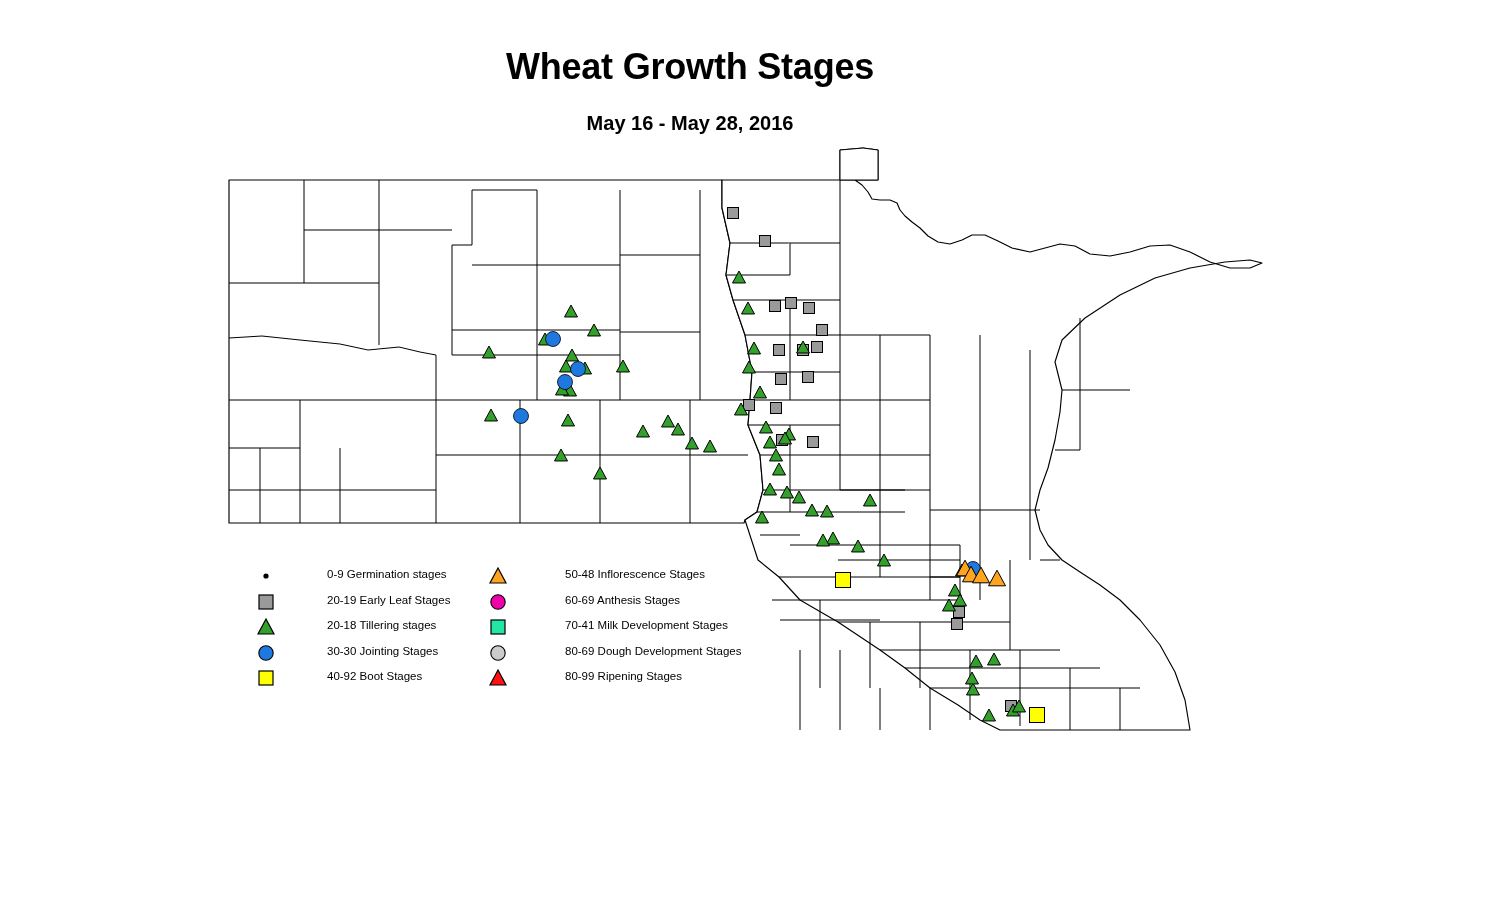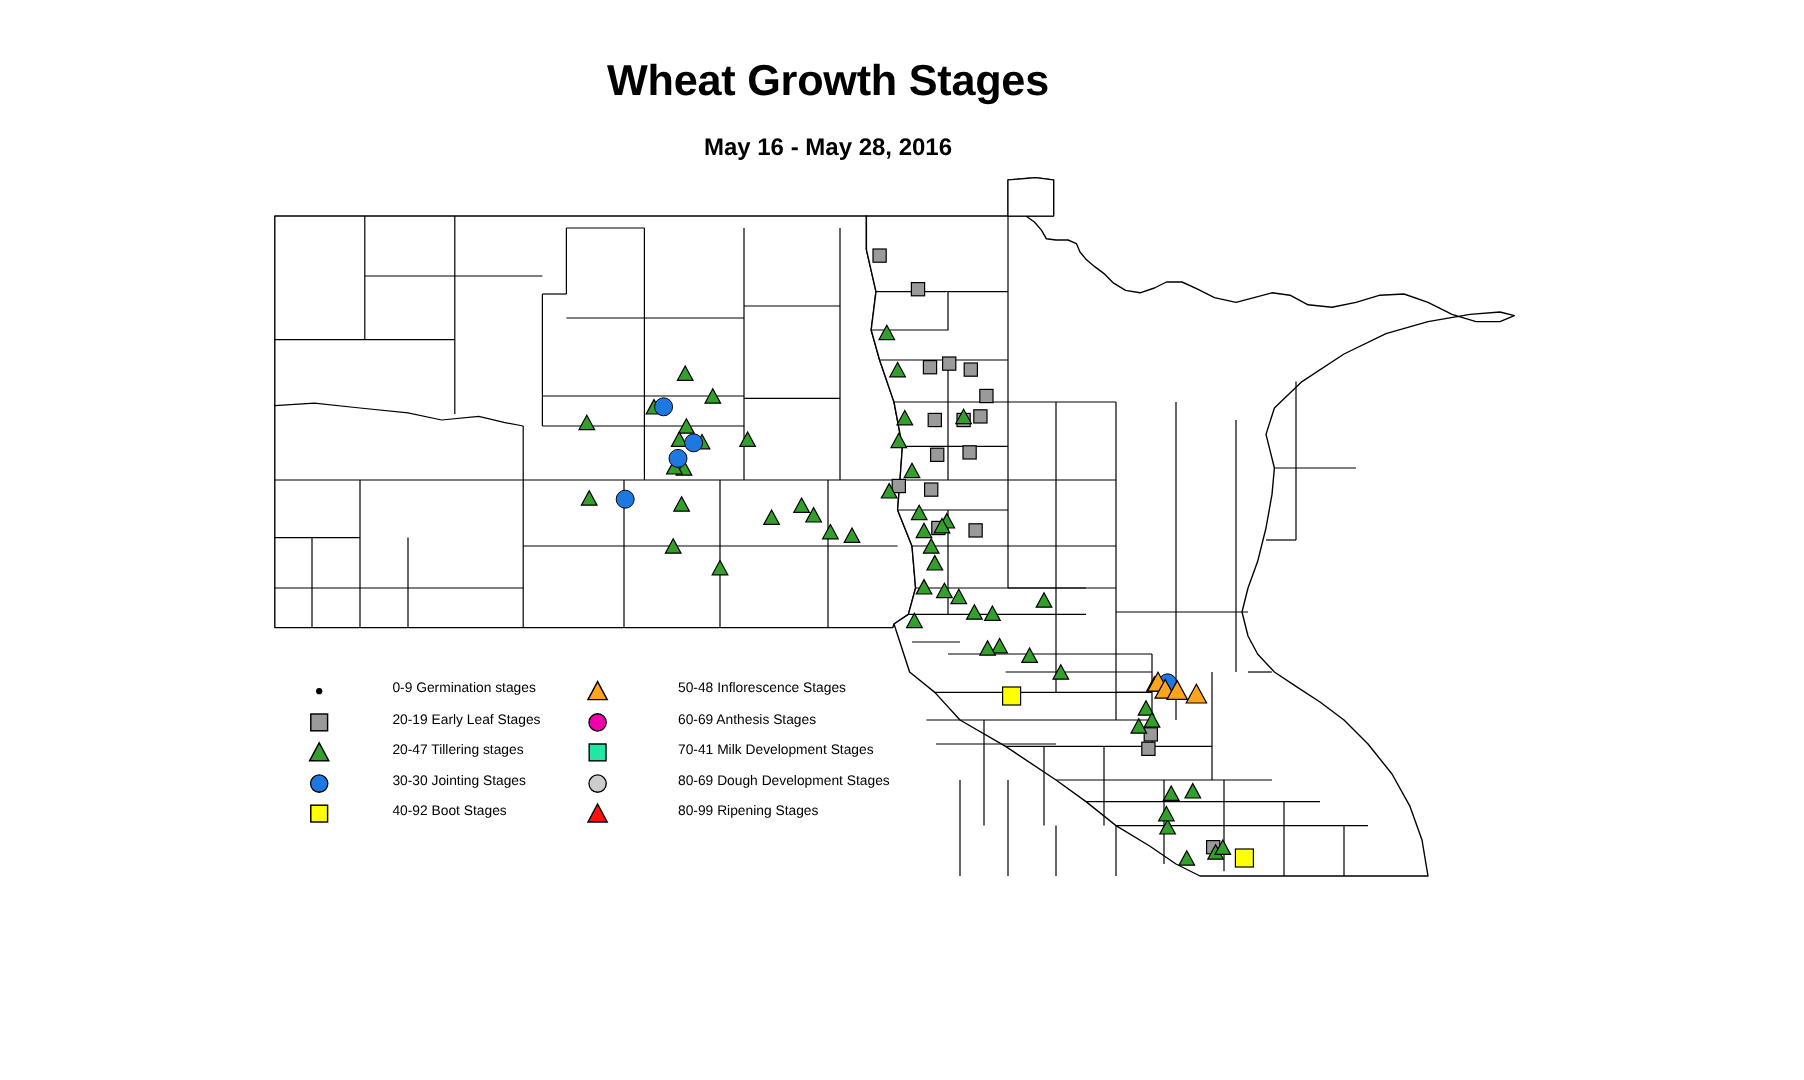--- a/index.html
+++ b/index.html
@@ -270,21 +270,21 @@
         <div class="legrow">
           <span class="legsym"><svg width="26" height="22" viewBox="0 0 26 22">
               <rect x="4" y="4" width="14" height="14" fill="#9a9a9a" stroke="#000" stroke-width="1.2"></rect>
             </svg></span>
           <span class="leglabel">20-19 Early Leaf Stages</span>
         </div>
         <div class="legrow">
           <span class="legsym"><svg width="26" height="22" viewBox="0 0 26 22">
               <polygon points="11,3 19,18 3,18" fill="#33a02c" stroke="#000" stroke-width="1.2"></polygon>
             </svg></span>
-          <span class="leglabel">20-47 Tillering stages</span>
+          <span class="leglabel">20-18 Tillering stages</span>
         </div>
         <div class="legrow">
           <span class="legsym"><svg width="26" height="22" viewBox="0 0 26 22">
               <circle cx="11" cy="11" r="7.2" fill="#1f77e0" stroke="#000" stroke-width="1.1"></circle>
             </svg></span>
           <span class="leglabel">30-30 Jointing Stages</span>
         </div>
         <div class="legrow">
           <span class="legsym"><svg width="26" height="22" viewBox="0 0 26 22">
               <rect x="4" y="4" width="14" height="14" fill="#ffff00" stroke="#000" stroke-width="1.2"></rect>

